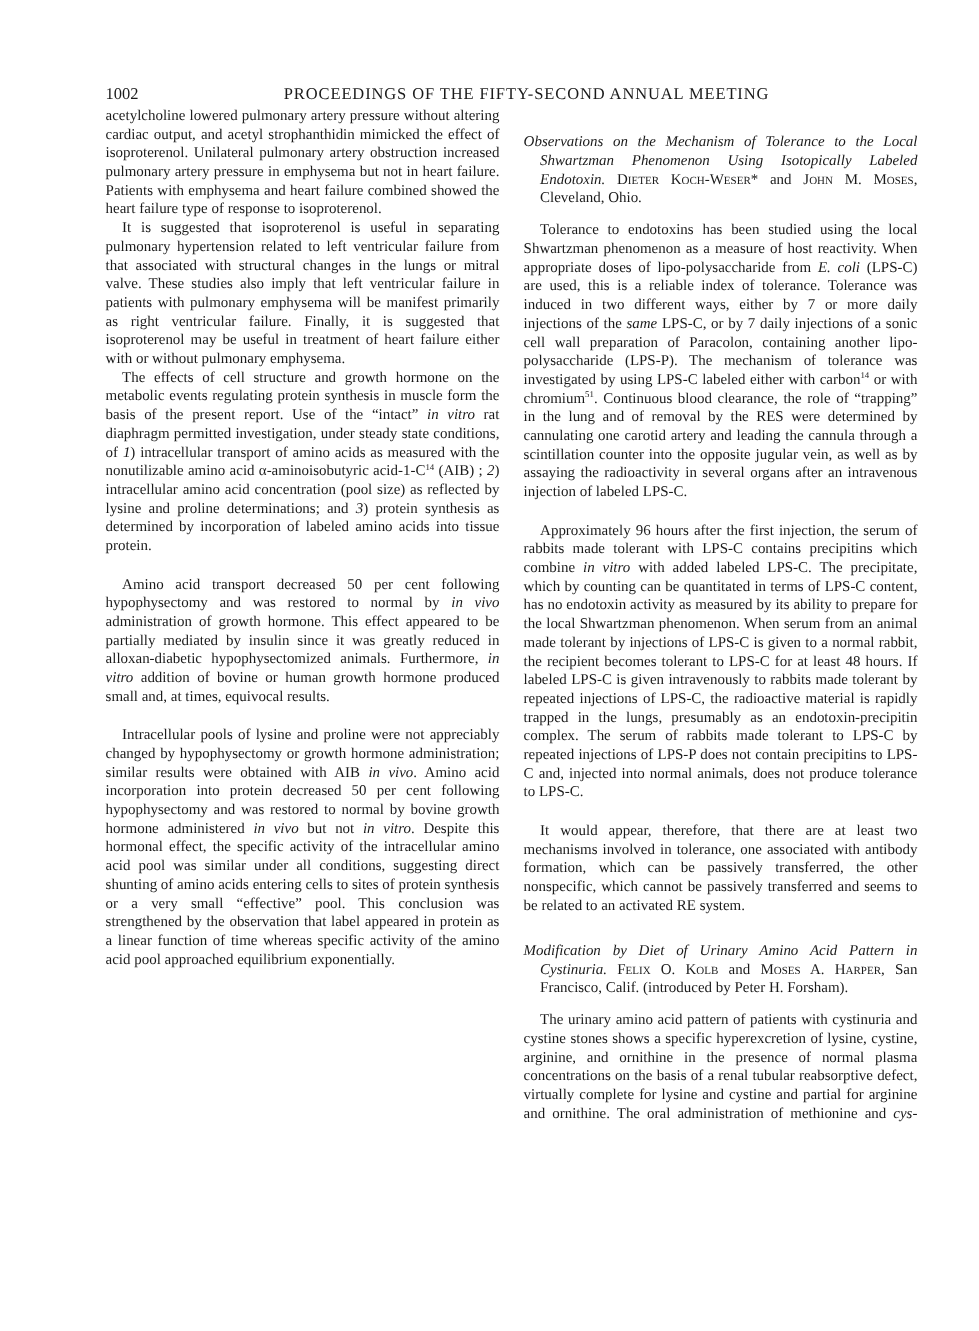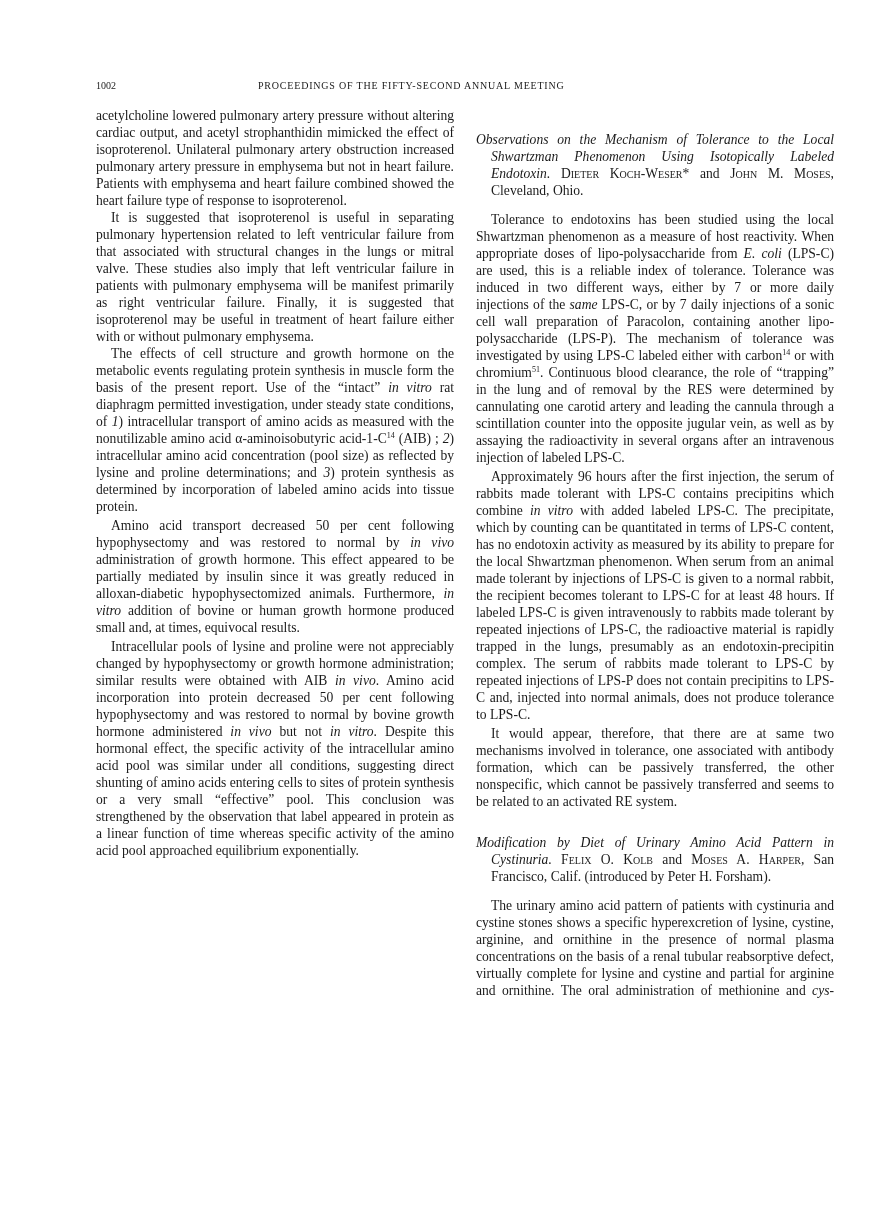--- a/index.html
+++ b/index.html
@@ -3,41 +3,41 @@
 <meta charset="utf-8">
 <style>
   html, body { margin: 0; padding: 0; background: #ffffff; }
   body {
     width: 890px; height: 1210px; position: relative; overflow: hidden;
     font-family: "Liberation Serif", "DejaVu Serif", serif;
     color: #1a1a1a;
   }
   .running-head {
     position: absolute; top: 76px; left: 96px; width: 738px; height: 20px;
-    font-size: 10px; line-height: 20px;
+    font-size: 15px; line-height: 20px;
   }
   .running-head .page-num { position: absolute; left: 0; top: 0; }
   .running-head .journal { position: absolute; left: 162px; top: 0; letter-spacing: 0.8px; }
   .col {
-    position: absolute; top: 107px; font-size: 13.6px; line-height: 17px;
+    position: absolute; top: 96px; font-size: 13.6px; line-height: 17px;
     text-align: justify; hyphens: manual;
   }
   .col.left { left: 96px; width: 358px; }
   .col.right { left: 476px; width: 358px; }
   p { margin: 0; }
   p.indent { text-indent: 15px; }
   .title-block {
     margin: 24px 0 12px 0; padding-left: 15px; text-indent: -15px;
     text-align: justify;
   }
   .title-block .ttl { font-style: italic; }
   .sc { font-variant: small-caps; }
   i, em { font-style: italic; }
   sup { font-size: 8px; line-height: 0; vertical-align: 5px; }
-  .gap-sm { margin-top: 2px; }
+  .gap-sm { margin-top: 18px; }
 </style>
 </head>
 <body>
 
 <div class="running-head">
   <span class="page-num">1002</span>
   <span class="journal">PROCEEDINGS OF THE FIFTY-SECOND ANNUAL MEETING</span>
 </div>
 
 <div class="col left">
@@ -59,21 +59,21 @@
     <span class="ttl">Observations on the Mechanism of Tolerance to the Local Shwartzman Phenomenon Using Isotopically Labeled Endotoxin.</span>
     <span class="sc">Dieter Koch-Weser*</span>
     <span>and</span>
     <span class="sc">John M. Moses</span><span>, Cleveland, Ohio.</span>
   </div>
 
   <p class="indent"><span>Tolerance to endotoxins has been studied using the local Shwartzman phenomenon as a measure of host reactivity. When appropriate doses of lipo-polysaccharide from </span><i>E. coli</i><span> (LPS-C) are used, this is a reliable index of tolerance. Tolerance was induced in two different ways, either by 7 or more daily injections of the </span><i>same</i><span> LPS-C, or by 7 daily injections of a sonic cell wall preparation of Paracolon, containing another lipo-polysaccharide (LPS-P). The mechanism of tolerance was investigated by using LPS-C labeled either with carbon</span><sup>14</sup><span> or with chromium</span><sup>51</sup><span>. Continuous blood clearance, the role of “trapping” in the lung and of removal by the RES were determined by cannulating one carotid artery and leading the cannula through a scintillation counter into the opposite jugular vein, as well as by assaying the radioactivity in several organs after an intravenous injection of labeled LPS-C.</span></p>
 
   <p class="indent gap-sm"><span>Approximately 96 hours after the first injection, the serum of rabbits made tolerant with LPS-C contains precipitins which combine </span><i>in vitro</i><span> with added labeled LPS-C. The precipitate, which by counting can be quantitated in terms of LPS-C content, has no endotoxin activity as measured by its ability to prepare for the local Shwartzman phenomenon. When serum from an animal made tolerant by injections of LPS-C is given to a normal rabbit, the recipient becomes tolerant to LPS-C for at least 48 hours. If labeled LPS-C is given intravenously to rabbits made tolerant by repeated injections of LPS-C, the radioactive material is rapidly trapped in the lungs, presumably as an endotoxin-precipitin complex. The serum of rabbits made tolerant to LPS-C by repeated injections of LPS-P does not contain precipitins to LPS-C and, injected into normal animals, does not produce tolerance to LPS-C.</span></p>
 
-  <p class="indent gap-sm">It would appear, therefore, that there are at same two mechanisms involved in tolerance, one associated with antibody formation, which can be passively transferred, the other nonspecific, which cannot be passively transferred and seems to be related to an activated RE system.</p>
+  <p class="indent gap-sm">It would appear, therefore, that there are at least two mechanisms involved in tolerance, one associated with antibody formation, which can be passively transferred, the other nonspecific, which cannot be passively transferred and seems to be related to an activated RE system.</p>
 
   <div class="title-block">
     <span class="ttl">Modification by Diet of Urinary Amino Acid Pattern in Cystinuria.</span>
     <span class="sc">Felix O. Kolb</span>
     <span>and</span>
     <span class="sc">Moses A. Harper</span><span>, San Francisco, Calif. (introduced by Peter H. Forsham).</span>
   </div>
 
   <p class="indent" style="text-align-last: justify;"><span>The urinary amino acid pattern of patients with cystinuria and cystine stones shows a specific hyperexcretion of lysine, cystine, arginine, and ornithine in the presence of normal plasma concentrations on the basis of a renal tubular reabsorptive defect, virtually complete for lysine and cystine and partial for arginine and ornithine. The oral administration of methionine and </span><i>cys-</i></p>
 </div>

